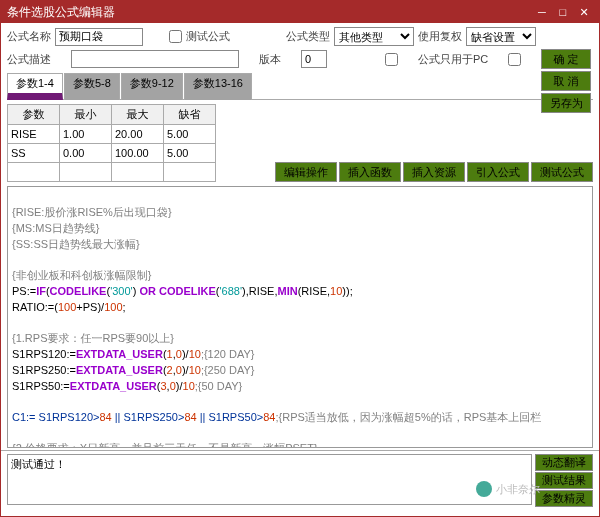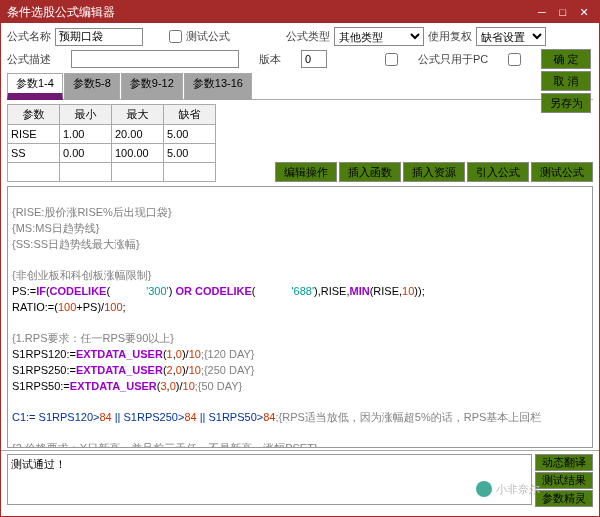--- a/index.html
+++ b/index.html
@@ -19,21 +19,21 @@
 .tab { border: 1px solid #aaa; border-bottom: none; padding: 2px 8px; background: #a3a3a3; margin-right: 1px; cursor: pointer; font-size: 11px; position: relative; top: 1px; }
 .tab.active { background: #fff; border-bottom: 7px solid #701a75; }
 .paramtable { margin: 4px 6px 2px 6px; border-collapse: collapse; }
 .paramtable th, .paramtable td { border: 1px solid #aaa; padding: 0; }
 .paramtable th { background: #f0f0f0; font-weight: normal; padding: 2px 4px; text-align: center; }
 .paramtable input { border: none; height: 18px; padding: 1px 3px; width: 100%; }
 .toolbar2 { display: flex; justify-content: flex-end; gap: 2px; padding: 2px 6px; }
 .editor { border: 1px solid #999; margin: 2px 6px; height: 262px; overflow: auto; padding: 3px 4px; font-family: Consolas, "Courier New", monospace; font-size: 12px; line-height: 15px; white-space: pre; }
 .c-gray { color: #808080; }
 .c-red { color: #cc3300; }
-.c-teal { color: #009999; padding-left: 36px; }
+.c-teal { color: #009999; }
 .c-purple { color: #9900cc; font-weight: bold; }
 .c-navy { color: #003399; }
 .bottombar { display: flex; border-top: 1px solid #aaa; height: 58px; }
 .resultbox { flex: 1; border: 1px solid #999; margin: 3px 3px 3px 6px; padding: 2px 3px; font-size: 11px; overflow: auto; }
 .bottomright { display: flex; flex-direction: column; gap: 1px; padding: 3px 6px 3px 0; }
 .bottomright .btn { font-size: 11px; height: 17px; padding: 0 6px; }
 .watermark { position: absolute; right: 60px; bottom: 20px; color: #bbb; font-size: 11px; display: flex; align-items: center; gap: 4px; }
 .watermark .logo { width: 16px; height: 16px; border-radius: 50%; background: #4a9; display: inline-block; }
 </style>
 </head>
@@ -50,21 +50,21 @@
 
 <div style="position:relative">
 <div class="toprow">
   <span class="label">公式名称</span>
   <input class="txt" style="width: 88px;" value="预期口袋">
   <span style="width:18px"></span>
   <input type="checkbox" class="chk" style="">
   <span class="label">测试公式</span>
   <span style="width:48px"></span>
   <span class="label">公式类型</span>
-  <select style="width:90px"><option>其他类型</option></select>
+  <select style="width:80px"><option>其他类型</option></select>
   <span class="label">使用复权</span>
   <select style="width:70px"><option>缺省设置</option></select>
 </div>
 <div class="toprow2">
   <span class="label">公式描述</span>
   <input class="txt" style="width: 168px;" value="">
   <span class="label">版本</span>
   <input class="txt" style="width: 26px;" value="0">
   <span style="width:18px"></span>
   <input type="checkbox" class="chk" style="">

